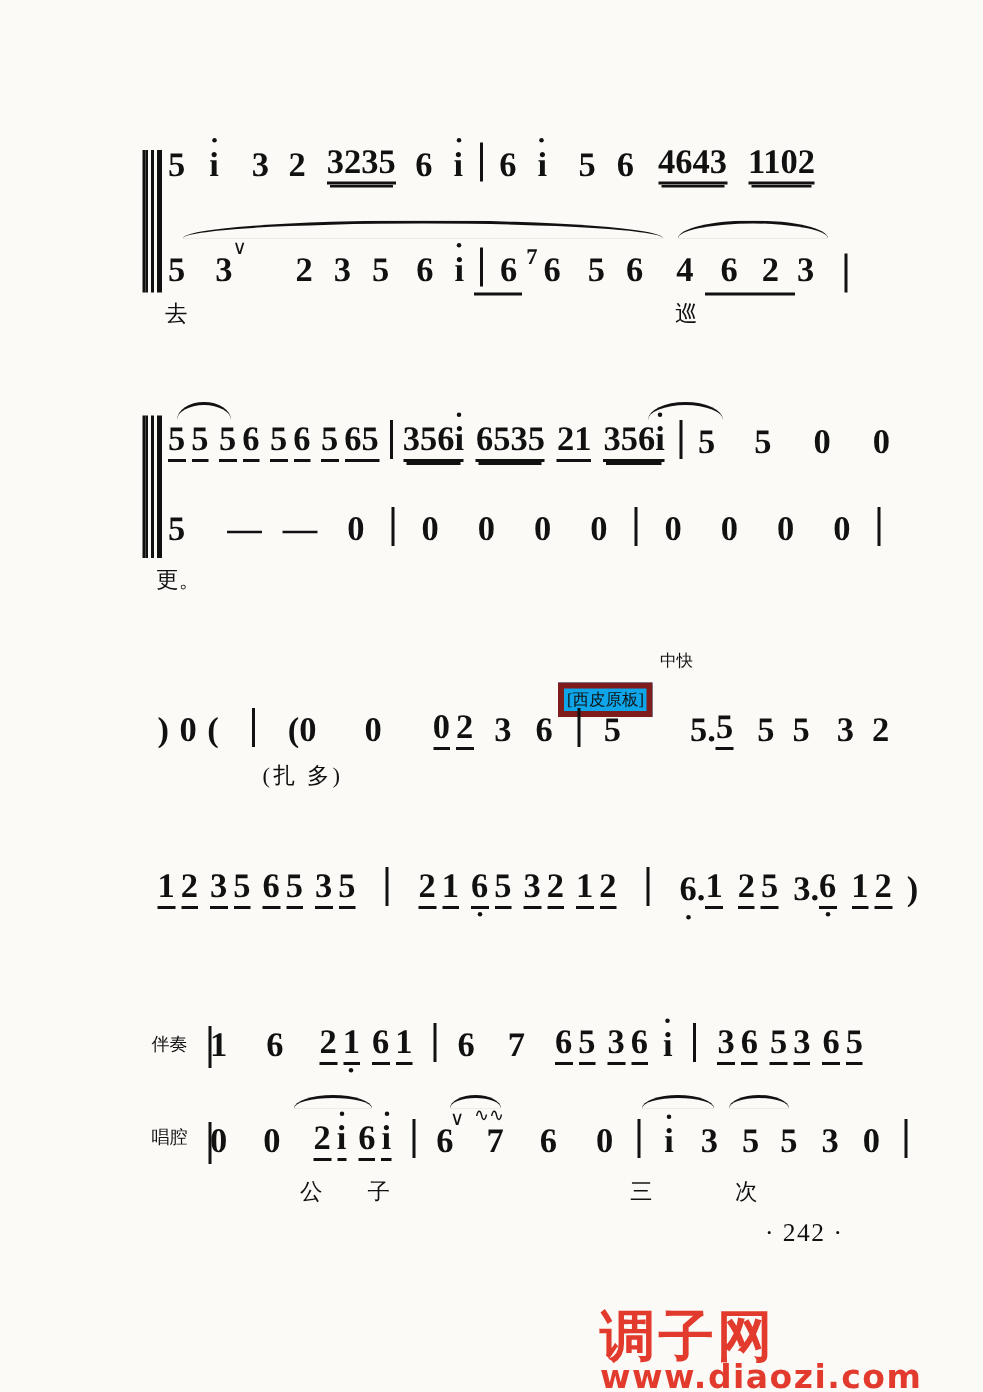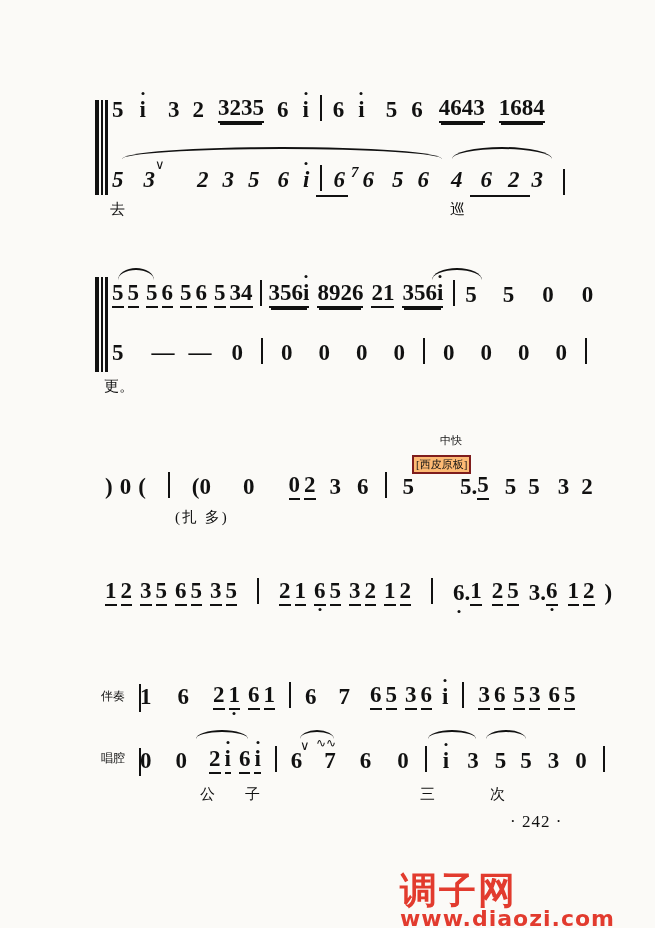--- a/index.html
+++ b/index.html
@@ -57,25 +57,24 @@
   .sp{display:inline-block;}
   .lyric{
     position:absolute;
     font-size:15px;
     color:#111;
     font-family:"Liberation Serif", serif;
   }
   .tag{
     position:absolute;
     font-size:11px;
-    border:2px solid #7f1d1d;
+    border:4px solid #7f1d1d;
     padding:0 2px;
     color:#111;
-    background:#fdba74;
-    margin-left:40px;
+    background:#0ea5e9;
   }
   .tagplain{position:absolute;font-size:11px;color:#111;}
   .rowlabel{
     position:absolute;
     font-size:12px;
     color:#111;
     writing-mode:horizontal-tb;
     width:26px;
     text-align:center;
     line-height:13px;
@@ -123,28 +122,28 @@
       <span class="note">2</span><span class="sp" style="width:10px"></span>
       <span class="note u2">3235</span><span class="sp" style="width:9px"></span>
       <span class="note">6</span><span class="sp" style="width:10px"></span>
       <span class="note dotabove">i</span>
       <span class="barline"></span>
       <span class="note">6</span><span class="sp" style="width:10px"></span>
       <span class="note dotabove">i</span><span class="sp" style="width:17px"></span>
       <span class="note">5</span><span class="sp" style="width:10px"></span>
       <span class="note">6</span><span class="sp" style="width:12px"></span>
       <span class="note u2">4643</span><span class="sp" style="width:10px"></span>
-      <span class="note u2">1684</span>
+      <span class="note u2">1102</span>
     </div>
 
     <div class="slur" style="left:122px;top:52px;width:320px;"></div>
     <div class="slur" style="left:452px;top:52px;width:100px;"></div>
     <div class="vmark" style="left:155px;top:62px;">∨</div>
 
-    <div class="staffline" style="position:absolute;left:112px;top:72px;font-style:italic;">
+    <div class="staffline" style="position:absolute;left:112px;top:72px;">
       <span class="note">5</span><span class="sp" style="width:16px"></span>
       <span class="note">3</span><span class="sp" style="width:38px"></span>
       <span class="note">2</span><span class="sp" style="width:10px"></span>
       <span class="note">3</span><span class="sp" style="width:10px"></span>
       <span class="note">5</span><span class="sp" style="width:14px"></span>
       <span class="note">6</span><span class="sp" style="width:10px"></span>
       <span class="note dotabove">i</span>
       <span class="barline"></span>
       <span class="note">6</span><span class="sp" style="width:2px"></span>
       <span class="note small" style="position:relative;top:-8px;font-size:15px;">7</span>
@@ -172,24 +171,24 @@
     <div class="slur" style="left:432px;top:-4px;width:50px;"></div>
 
     <div class="staffline" style="position:absolute;left:112px;top:8px;">
       <span class="note u1">5</span>
       <span class="note u1">5</span><span class="sp" style="width:3px"></span>
       <span class="note u1">5</span>
       <span class="note u1">6</span><span class="sp" style="width:3px"></span>
       <span class="note u1">5</span>
       <span class="note u1">6</span><span class="sp" style="width:3px"></span>
       <span class="note u1">5</span>
-      <span class="note u1">34</span>
+      <span class="note u1">65</span>
       <span class="barline" style="margin:0 3px;"></span>
       <span class="note u2">356<span class="dotabove" style="position:relative;">i</span></span><span class="sp" style="width:4px"></span>
-      <span class="note u2">8926</span><span class="sp" style="width:4px"></span>
+      <span class="note u2">6535</span><span class="sp" style="width:4px"></span>
       <span class="note u1">21</span><span class="sp" style="width:4px"></span>
       <span class="note u2">356<span class="dotabove" style="position:relative;">i</span></span>
       <span class="barline" style="margin:0 6px;"></span>
       <span class="note">5</span><span class="sp" style="width:22px"></span>
       <span class="note">5</span><span class="sp" style="width:24px"></span>
       <span class="note">0</span><span class="sp" style="width:24px"></span>
       <span class="note">0</span>
     </div>
 
     <div class="staffline" style="position:absolute;left:112px;top:68px;text-align:right;">

